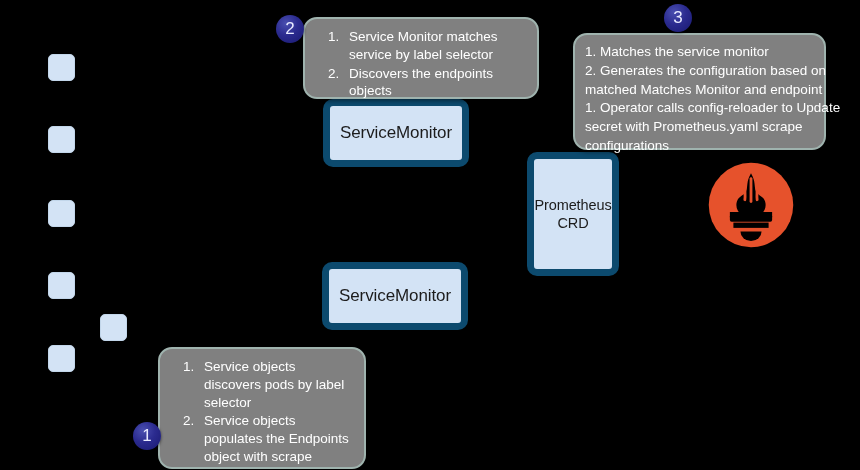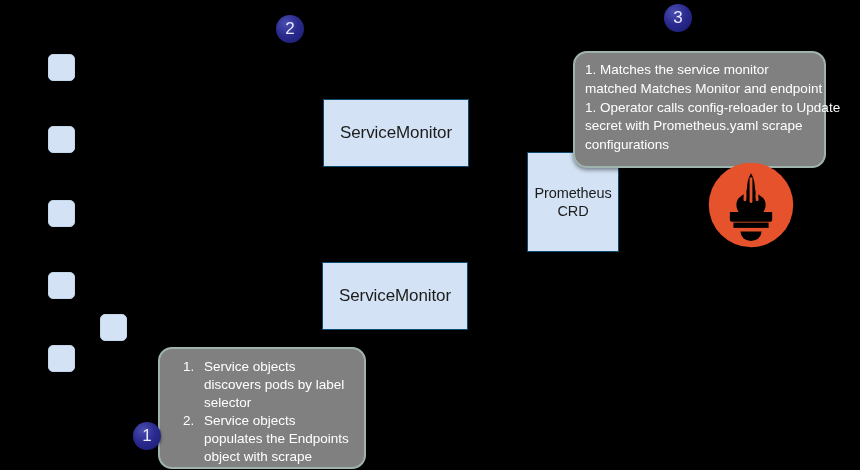--- a/index.html
+++ b/index.html
@@ -15,22 +15,22 @@
     width: 860px;
     height: 470px;
     background: #000000;
     overflow: hidden;
   }
 
   
   .node {
     position: absolute;
     background: #d3e3f5;
-    border: 1px solid #0c4a6e;
-    border-radius: 0;
+    border: 7px solid #0c4a6e;
+    border-radius: 10px;
     box-sizing: border-box;
     display: flex;
     align-items: center;
     justify-content: center;
     text-align: center;
     color: #1c1c1c;
     font-size: 17px;
     line-height: 1.25;
     letter-spacing: -0.1px;
   }
@@ -110,32 +110,39 @@
   <div class="node small" style="left:100px; top:314px; width:27px; height:27px;"></div>
 
   <div class="node" style="left:323px; top:99px; width:146px; height:68px;">
     <span>ServiceMonitor</span>
   </div>
 
   <div class="node" style="left:322px; top:262px; width:146px; height:68px;">
     <span>ServiceMonitor</span>
   </div>
 
-  <div class="node" style="left:527px; top:152px; width:92px; height:100px; font-size:14.5px;">
+  <div class="node" style="left:527px; top:152px; width:92px; height:124px; font-size:14.5px;">
     <span>
       <span>Prometheus</span><br>
       <span>CRD</span>
     </span>
   </div>
 
+  <div class="callout" style="left:303px; top:17px; width:236px; height:82px;">
+    <ol class="numbered">
+      <li>Service Monitor matches service by label selector</li>
+      <li>Discovers the endpoints objects</li>
+    </ol>
+  </div>
   <div class="badge" style="left:276px; top:15px;">2</div>
 
-  <div class="callout" style="left:573px; top:33px; width:253px; height:117px; padding:8px 10px;margin-top:18px;">
+  <div class="callout" style="left:573px; top:33px; width:253px; height:117px; padding:8px 10px;">
     <div class="plainlines">
       <p>1. Matches the service monitor</p>
+      <p>2. Generates the configuration based on</p>
       <p>matched Matches Monitor and endpoint</p>
       <p>1. Operator calls config-reloader to Update</p>
       <p>secret with Prometheus.yaml scrape</p>
       <p>configurations</p>
     </div>
   </div>
   <div class="badge" style="left:664px; top:4px;">3</div>
 
   <div class="callout" style="left:158px; top:347px; width:208px; height:122px;">
     <ol class="numbered">

